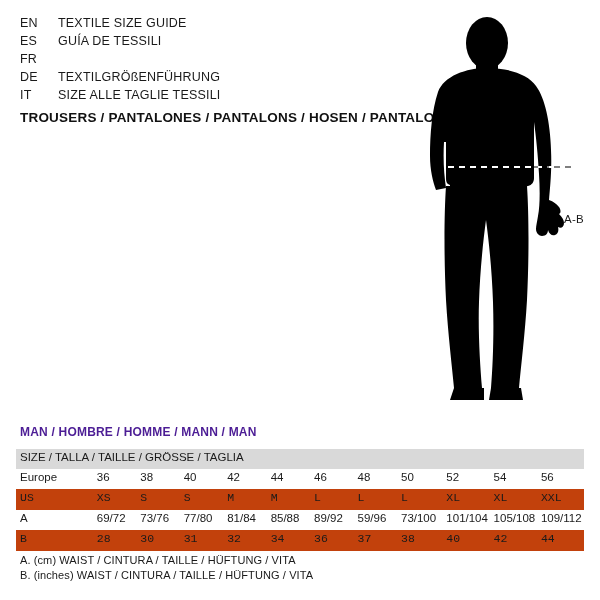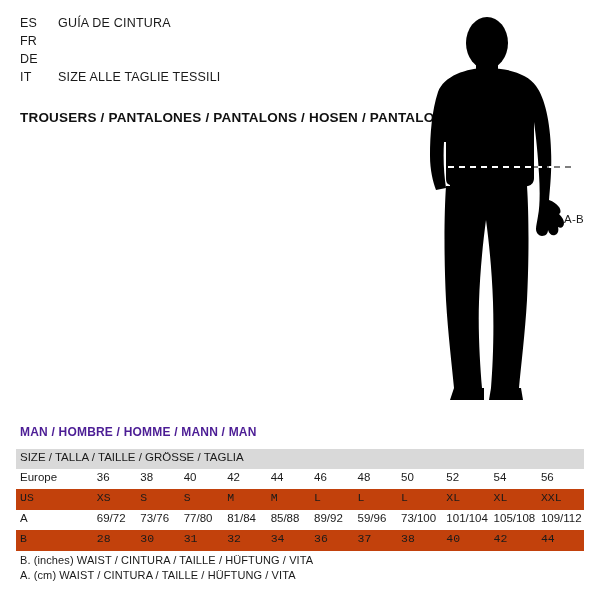--- a/index.html
+++ b/index.html
@@ -131,28 +131,33 @@
     letter-spacing: 0.1px;
   }
 </style>
 </head>
 <body>
 
 <div class="page">
 
   <div class="lang-block">
     <div class="lang-row">
+      <span class="lang-code">EN</span>
+      <span class="lang-text">TEXTILE SIZE GUIDE</span>
+    </div>
+    <div class="lang-row">
       <span class="lang-code">ES</span>
-      <span class="lang-text">GUÍA DE CINTURA</span>
+      <span class="lang-text">GUÍA DE TESSILI</span>
     </div>
     <div class="lang-row">
       <span class="lang-code">FR</span>
     </div>
     <div class="lang-row">
       <span class="lang-code">DE</span>
+      <span class="lang-text">TEXTILGRÖßENFÜHRUNG</span>
     </div>
     <div class="lang-row">
       <span class="lang-code">IT</span>
       <span class="lang-text">SIZE ALLE TAGLIE TESSILI</span>
     </div>
   </div>
 
   <div class="section-title">TROUSERS / PANTALONES / PANTALONS / HOSEN / PANTALONI</div>
 
   <div class="figure-wrap">
@@ -278,17 +283,17 @@
         <td class="c">37</td>
         <td class="c">38</td>
         <td class="c">40</td>
         <td class="c">42</td>
         <td class="c">44</td>
       </tr>
     </tbody>
   </table>
 
   <div class="footnotes">
+    <div>A. (cm) WAIST / CINTURA / TAILLE / HÜFTUNG / VITA</div>
     <div>B. (inches) WAIST / CINTURA / TAILLE / HÜFTUNG / VITA</div>
-    <div>A. (cm) WAIST / CINTURA / TAILLE / HÜFTUNG / VITA</div>
   </div>
 
 </div>
 
 </body></html>

